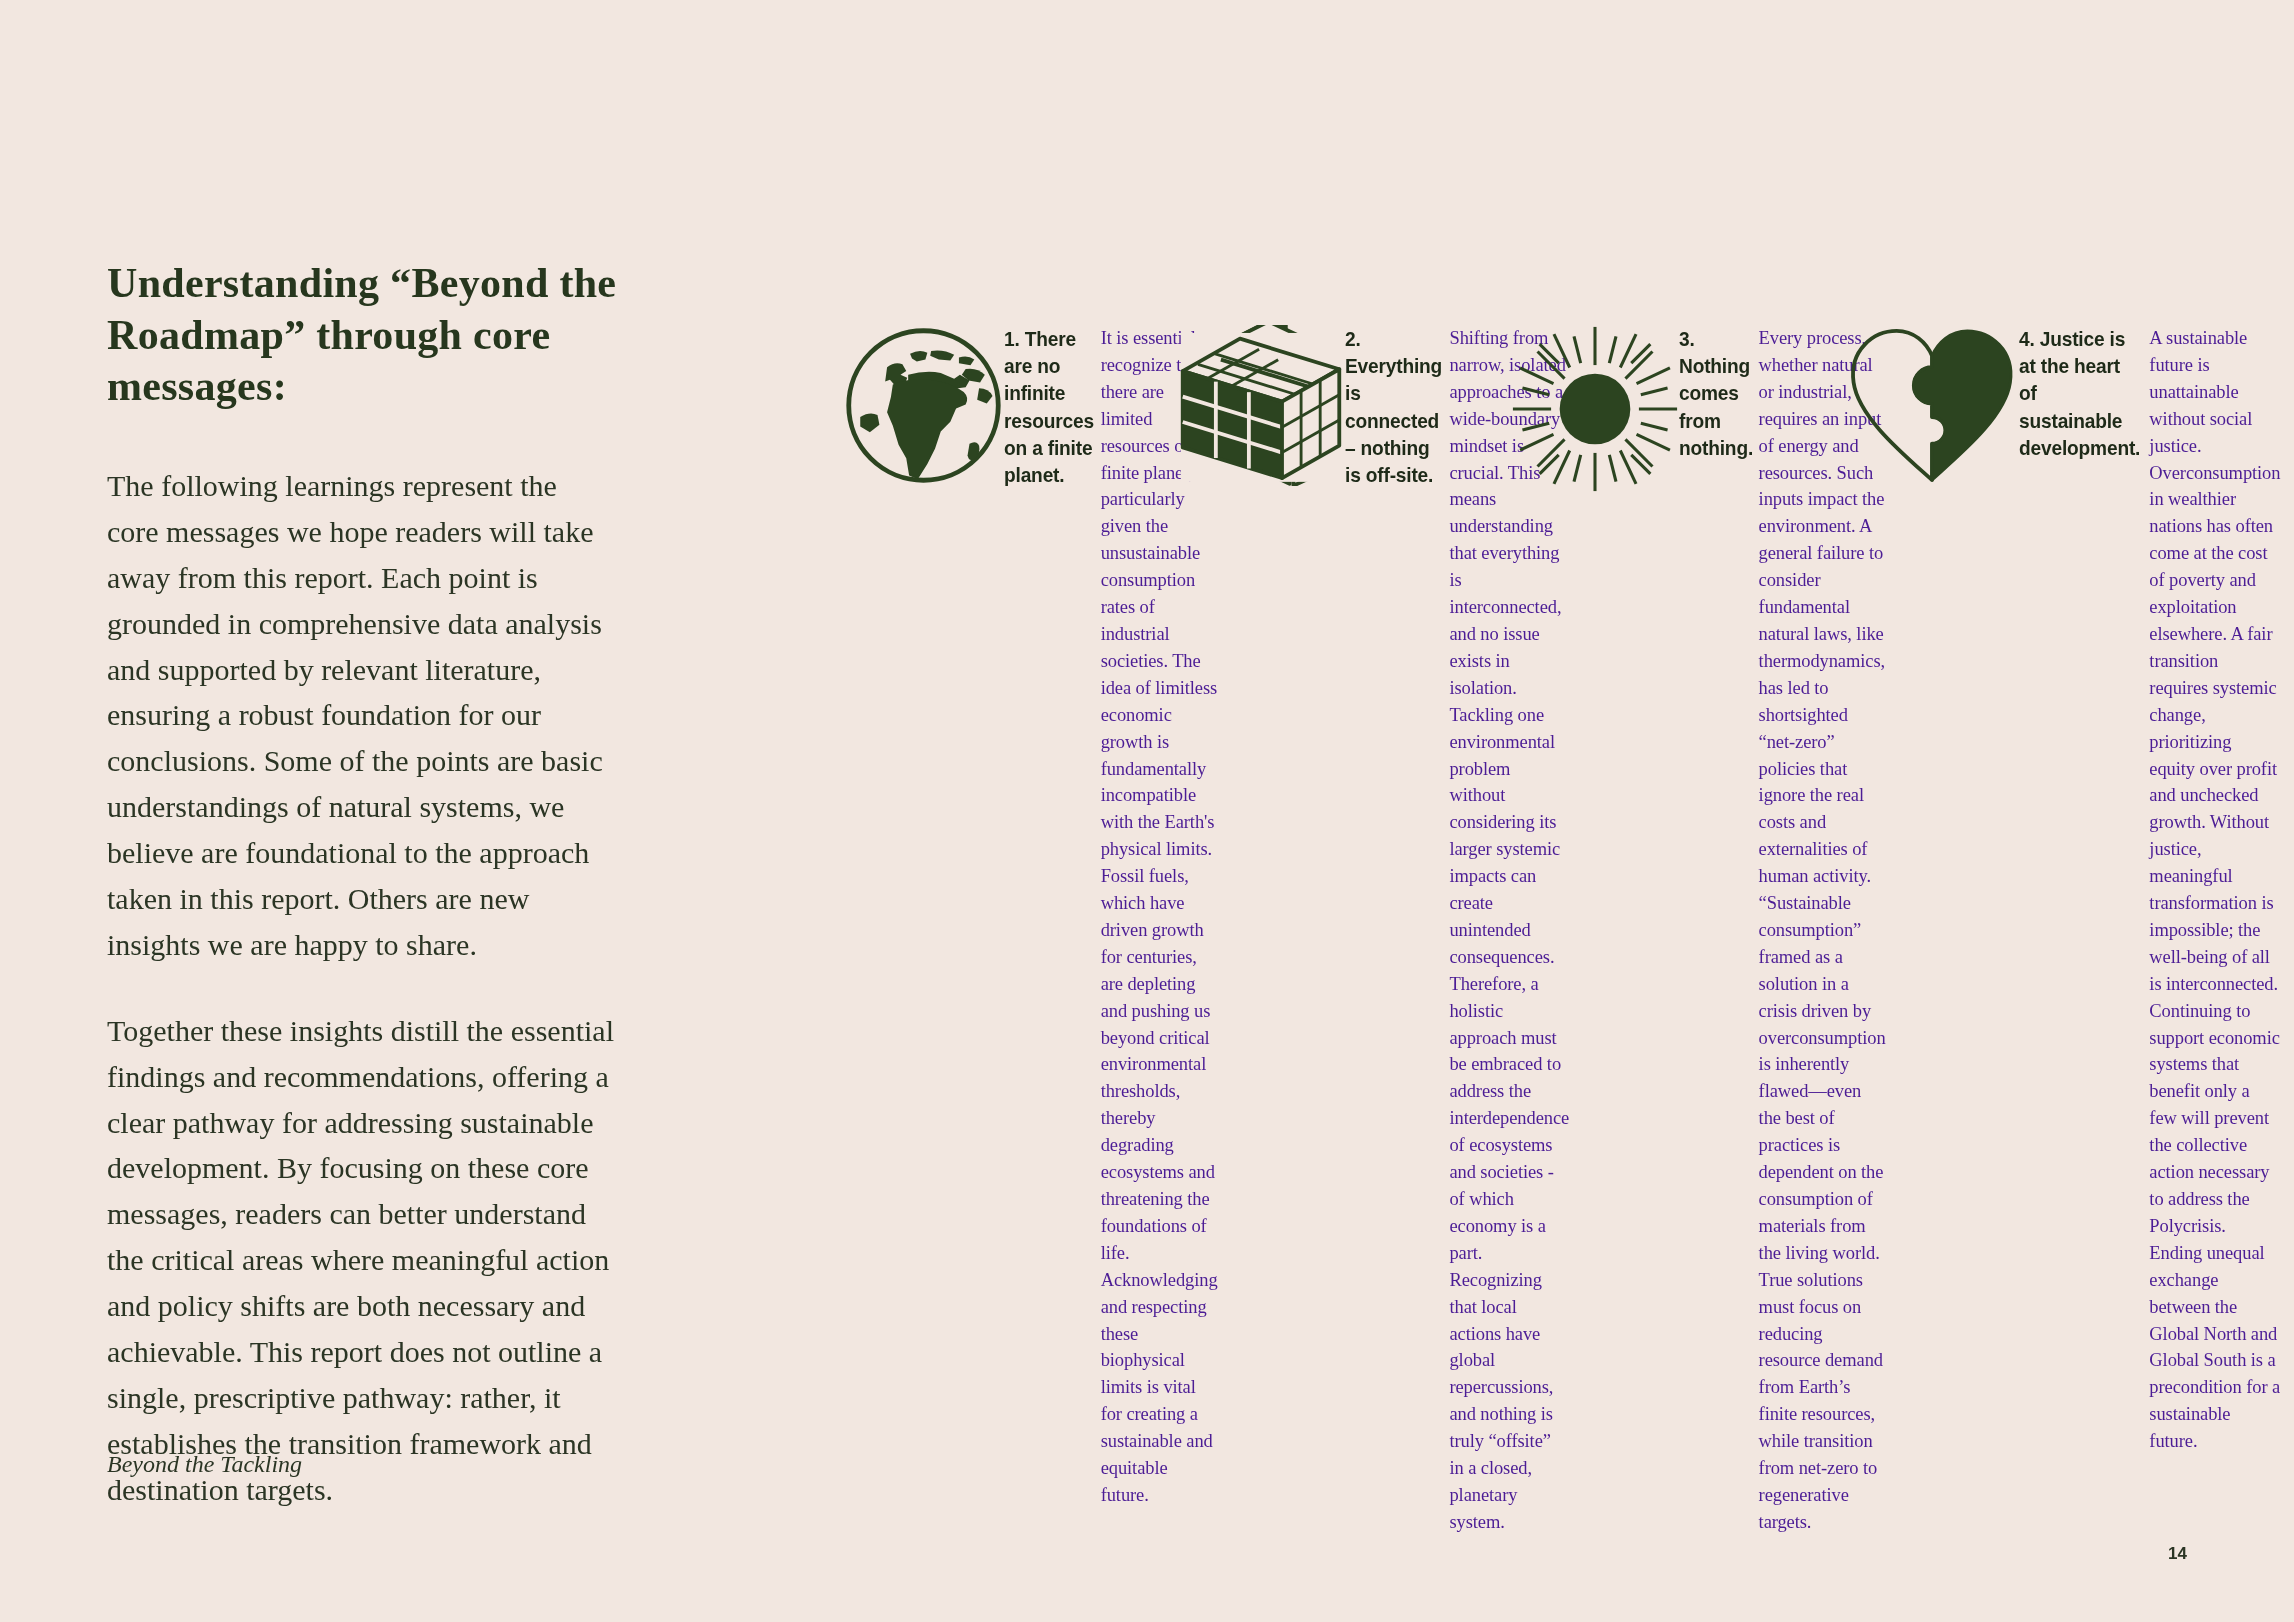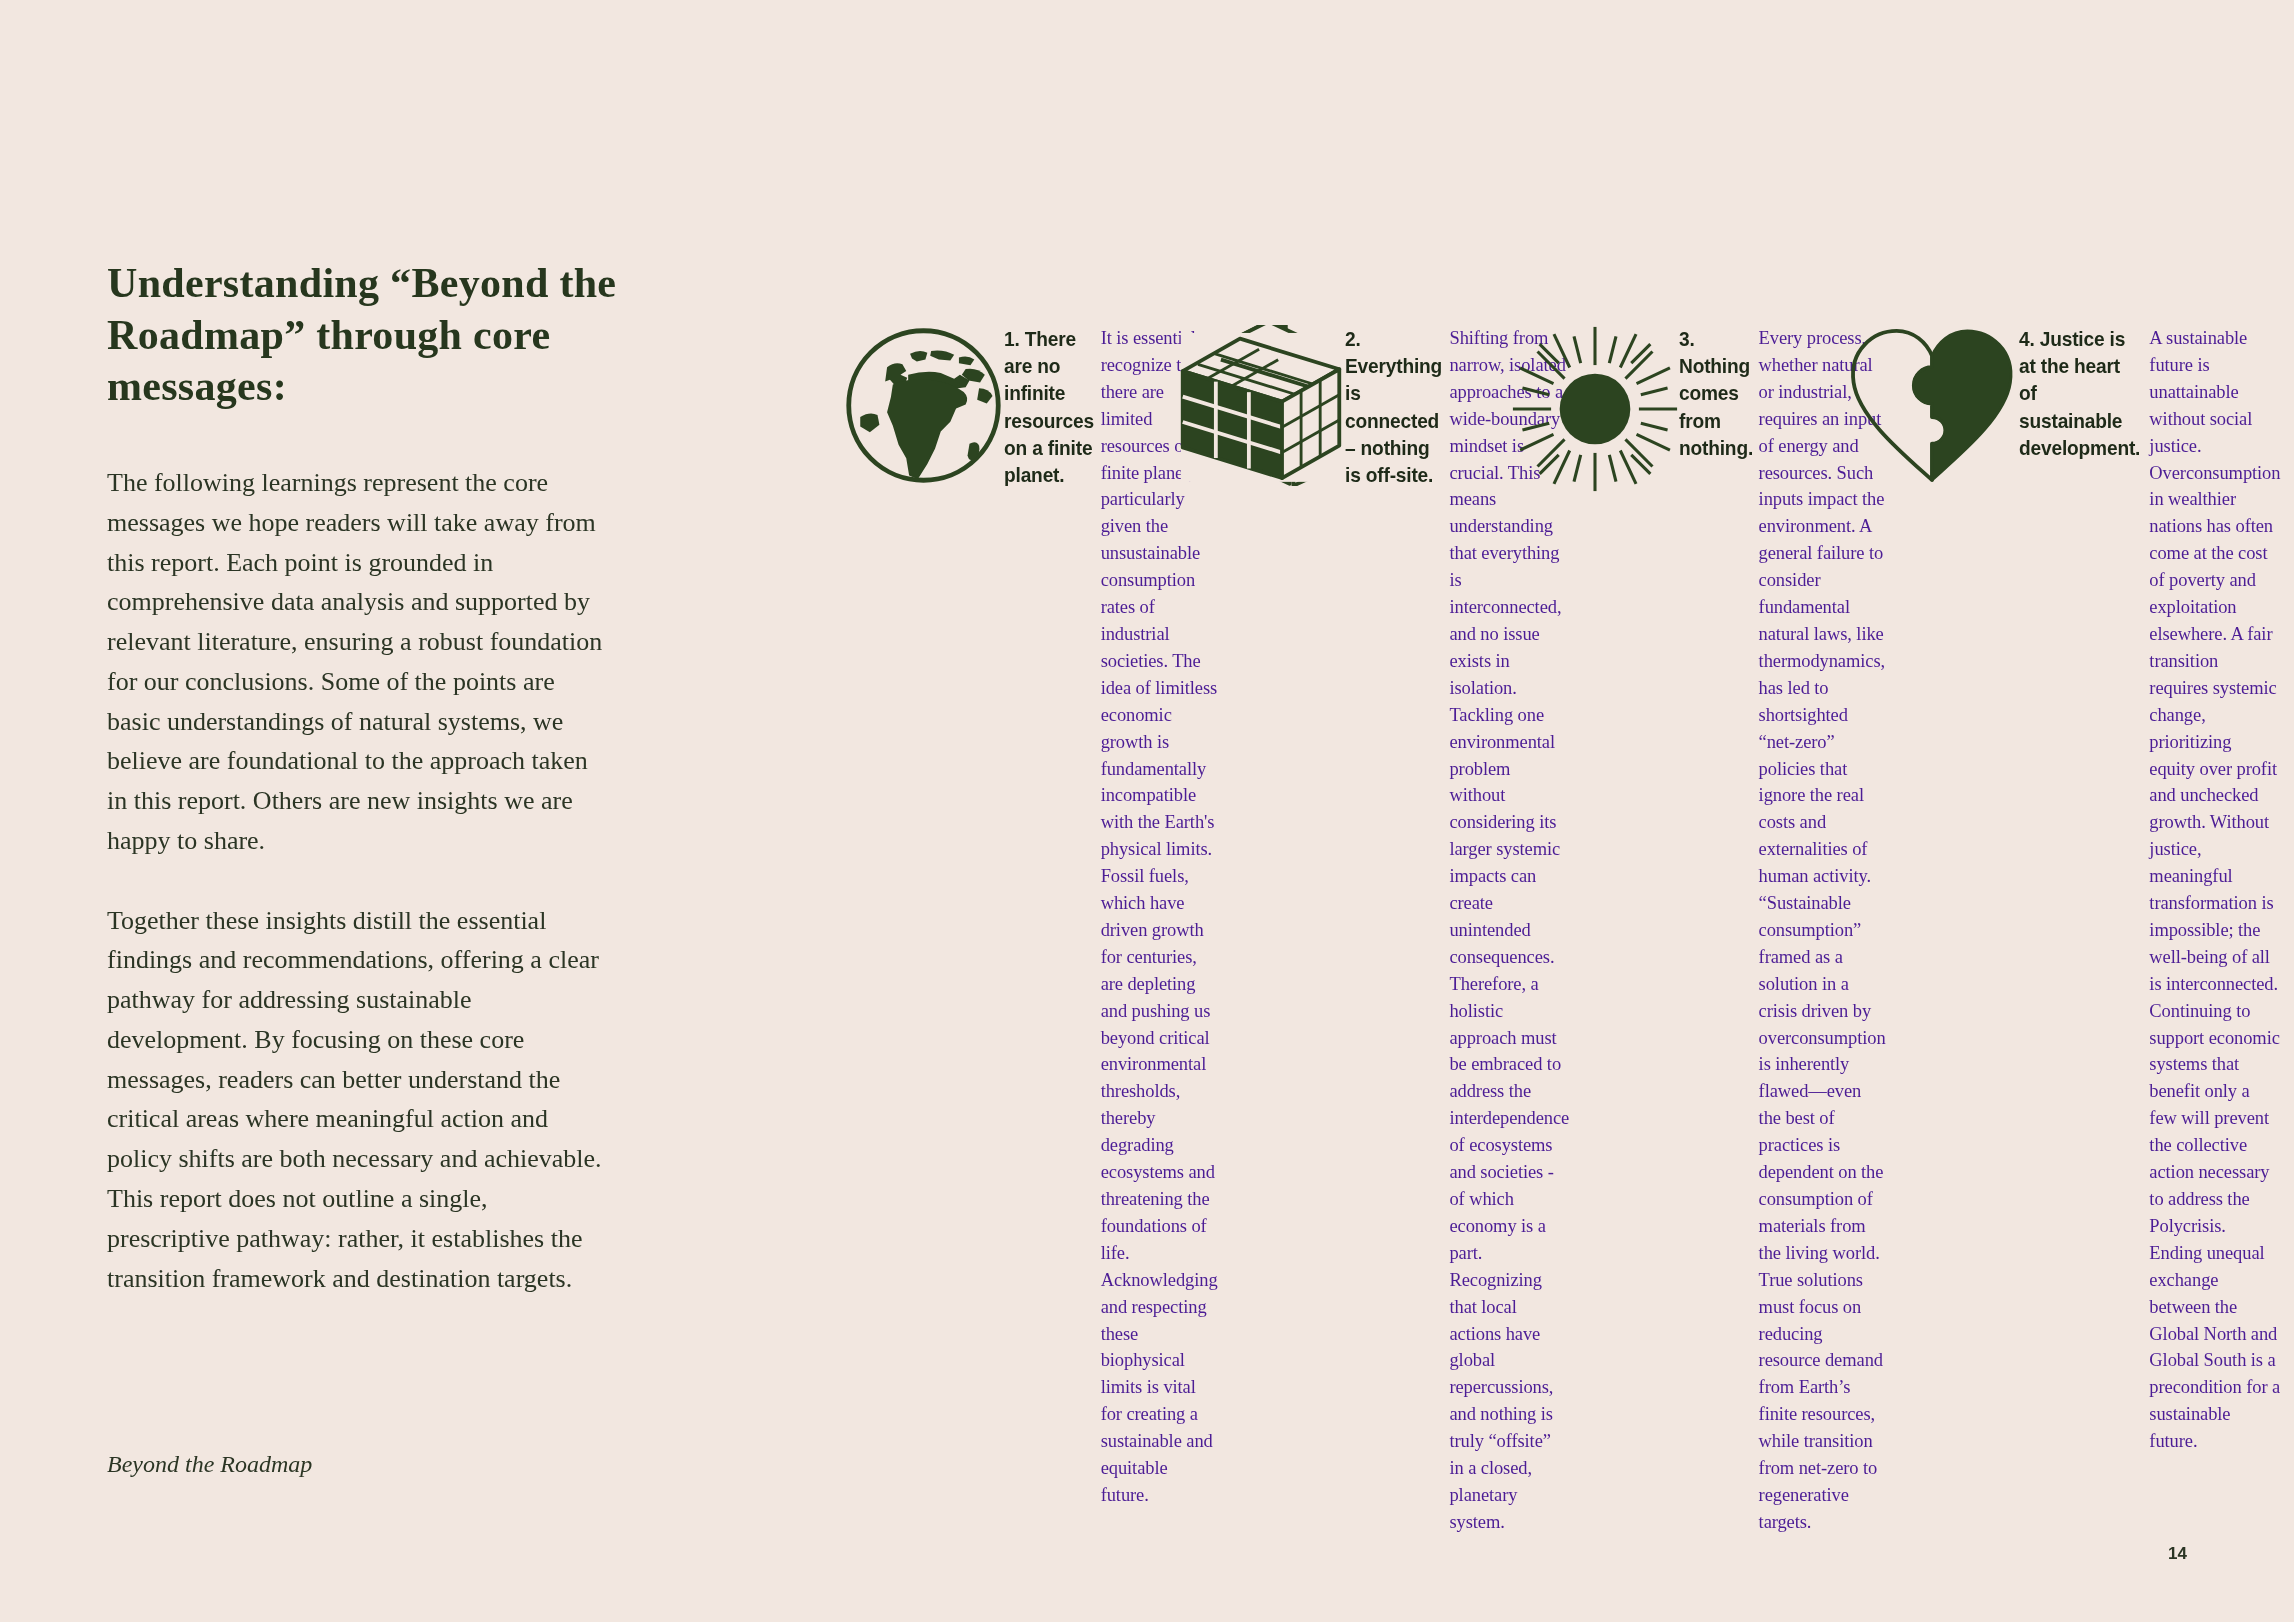--- a/index.html
+++ b/index.html
@@ -33,21 +33,21 @@
     font-weight: 700;
     font-size: 42px;
     line-height: 1.23;
     color: #27371E;
     letter-spacing: 0.3px;
     margin: 0 0 50px 0;
     width: 612px;
   }
   .intro-para {
     font-family: "Liberation Serif", "DejaVu Serif", serif;
-    font-size: 26px;
+    font-size: 30px;
     line-height: 1.53;
     color: #2B3524;
     margin: 0 0 40px 0;
     width: 507px;
   }
   .intro-para:last-child { margin-bottom: 0; }
 
   
   .cards {
     position: absolute;
@@ -309,17 +309,17 @@
                    A 14 14 0 1 1 91 124
                    Z" fill="#2C4420" stroke="#2C4420" stroke-width="3" stroke-linejoin="round"></path>
         </svg>
       </div>
       <h2 class="card-heading">4. Justice is at the heart of sustainable development.</h2>
       <p class="card-body">A sustainable future is unattainable without social justice. Overconsumption in wealthier nations has often come at the cost of poverty and exploitation elsewhere. A fair transition requires systemic change, prioritizing equity over profit and unchecked growth. Without justice, meaningful transformation is impossible; the well-being of all is interconnected. Continuing to support economic systems that benefit only a few will prevent the collective action necessary to address the Polycrisis. Ending unequal exchange between the Global North and Global South is a precondition for a sustainable future.</p>
     </div>
 
   </div>
 
-  <div class="footer-label">Beyond the Roadmap</div>
+  <div class="footer-label">Beyond the Tackling</div>
   <div class="page-number">14</div>
 
 </div>
 
 
 </body></html>

